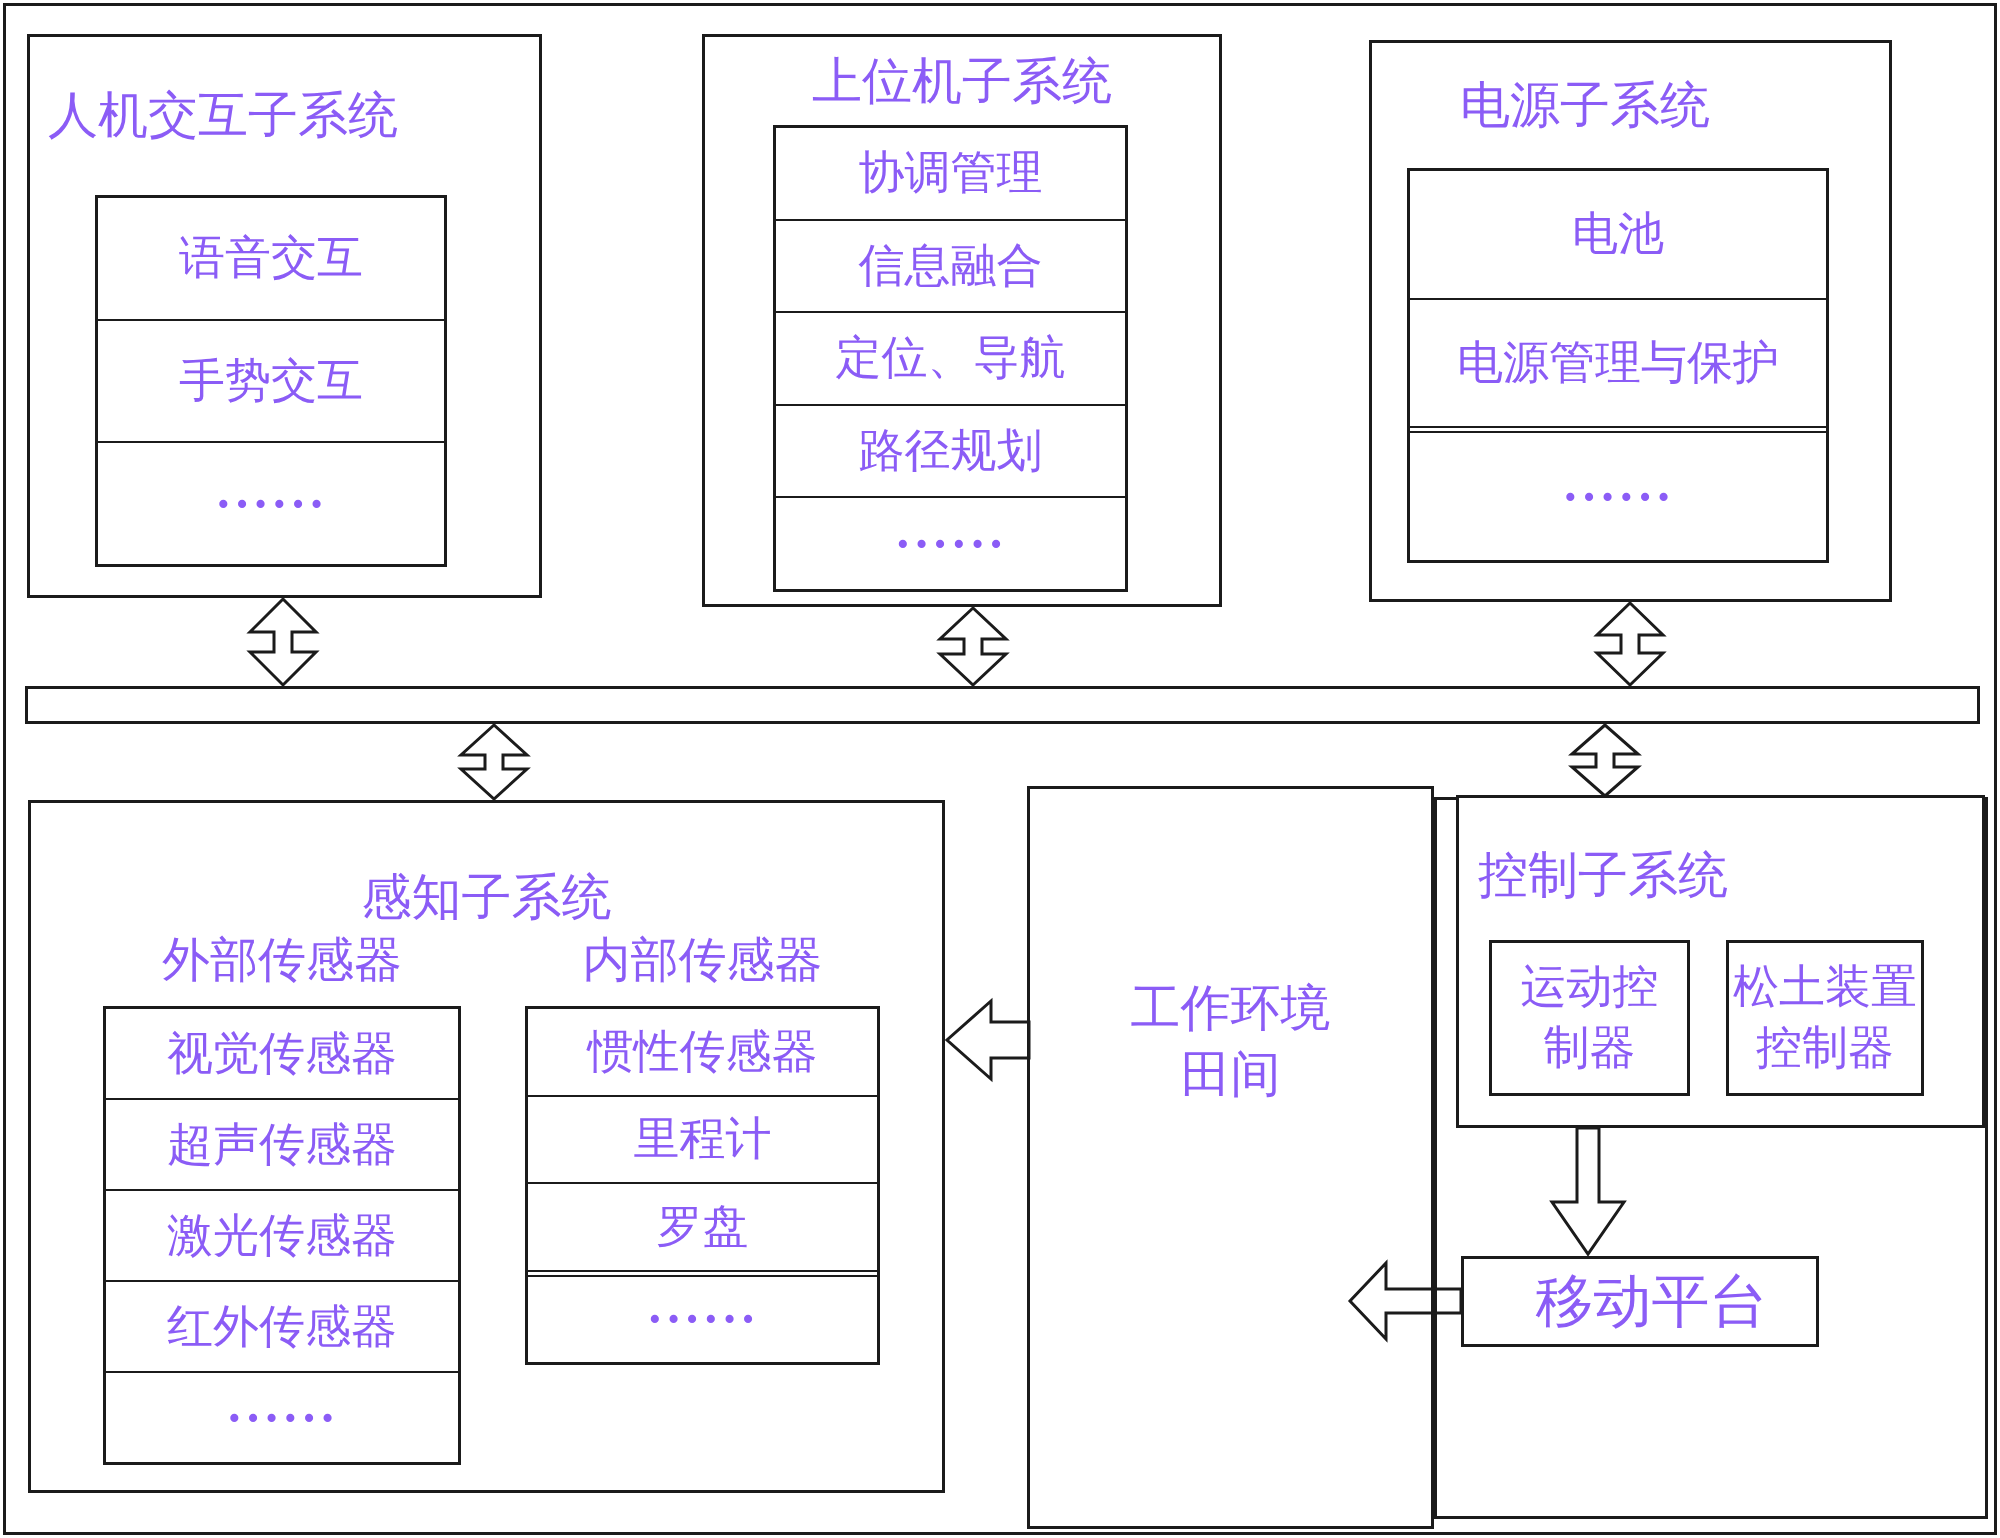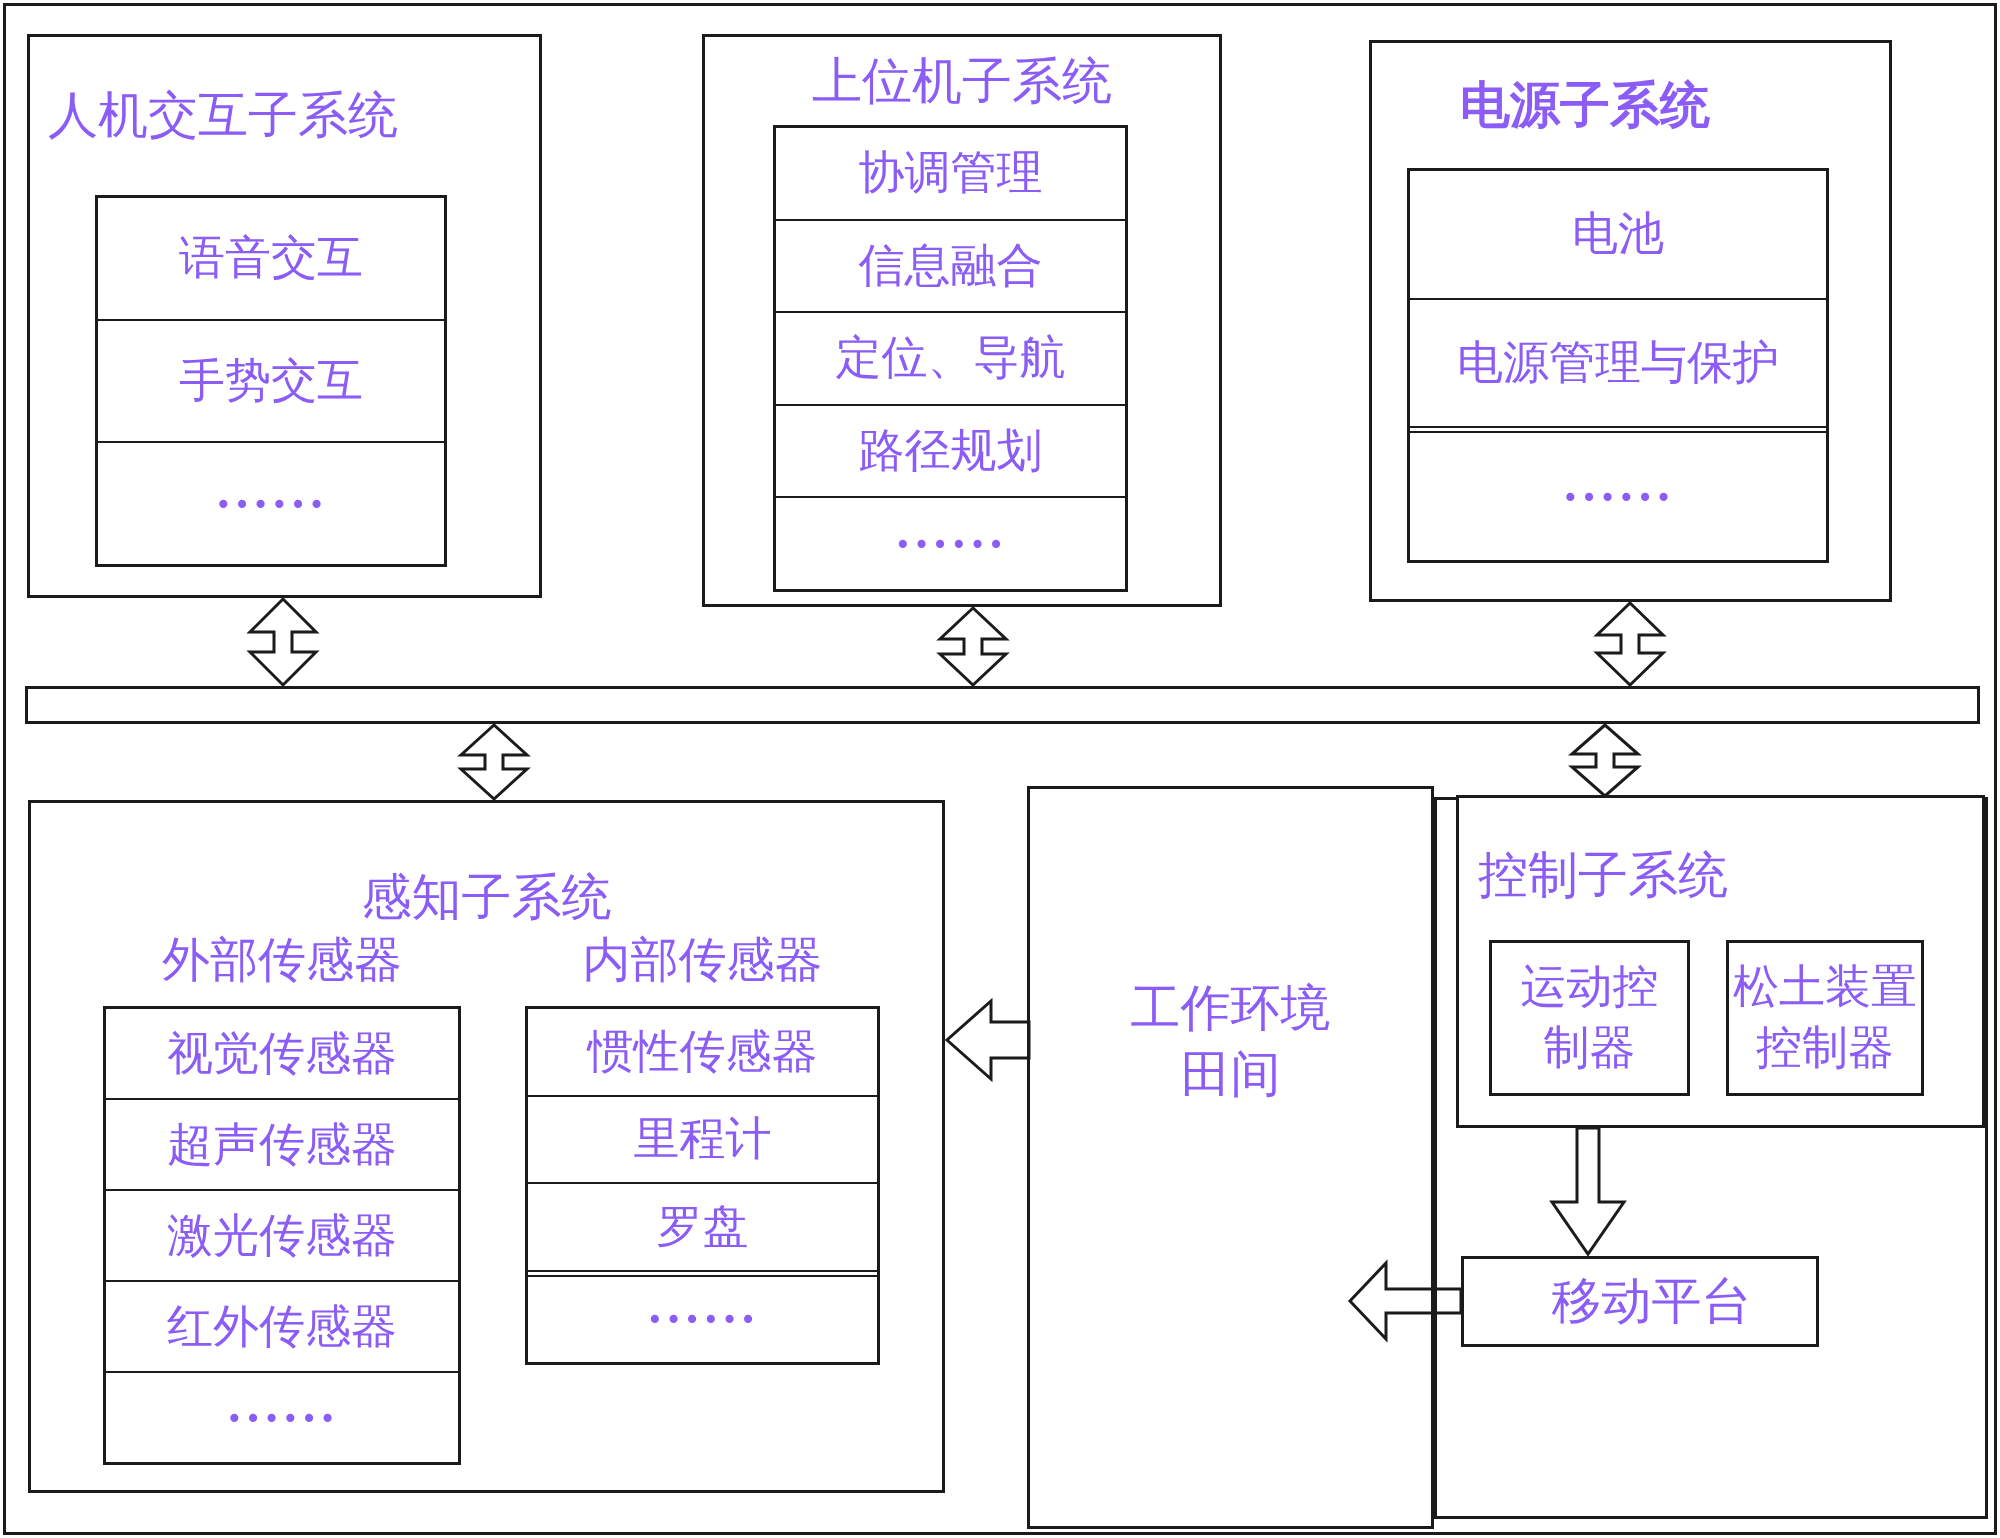--- a/index.html
+++ b/index.html
@@ -42,21 +42,21 @@
   <div class="title centered" style="left:702px;top:48px;width:520px;">上位机子系统</div>
   <div class="list" style="left:773px;top:125px;width:355px;height:467px;">
     <div class="row">协调管理</div>
     <div class="row">信息融合</div>
     <div class="row">定位、导航</div>
     <div class="row">路径规划</div>
     <div class="row dots">······</div>
   </div>
 
   <div class="box" style="left:1369px;top:40px;width:523px;height:562px;"></div>
-  <div class="title centered" style="left:1369px;top:72px;width:432px;font-weight:bold;">电源子系统</div>
+  <div class="title centered" style="left:1369px;top:72px;width:432px;">电源子系统</div>
   <div class="list" style="left:1407px;top:168px;width:422px;height:395px;">
     <div class="row">电池</div>
     <div class="row sep-double">电源管理与保护</div>
     <div class="row dots">······</div>
   </div>
 
   <div class="box" style="left:25px;top:686px;width:1955px;height:38px;"></div>
 
   <svg class="arrow" style="left:245px;top:598px;" width="76" height="88" viewBox="0 0 76 88">
     <polygon points="38,1 5,34 29,34 29,54 5,54 38,87 71,54 47,54 47,34 71,34" fill="#ffffff" stroke="#1b1b1b" stroke-width="3"></polygon>
@@ -111,21 +111,21 @@
   <div class="box twoline" style="left:1726px;top:940px;width:198px;height:156px;">
     <span>松土装置</span>
     <span>控制器</span>
   </div>
 
   <svg class="arrow" style="left:1550px;top:1128px;" width="76" height="128" viewBox="0 0 76 128">
     <polygon points="27,0 27,74 2,74 38,126 74,74 49,74 49,0" fill="#ffffff" stroke="#1b1b1b" stroke-width="3"></polygon>
   </svg>
 
   <div class="box" style="left:1461px;top:1256px;width:358px;height:91px;display:flex;align-items:center;justify-content:center;">
-    <span style="font-size:50px;margin-left:23px;">移动平台</span>
+    <span style="font-size:58px;margin-left:23px;">移动平台</span>
   </div>
 
   <svg class="arrow" style="left:946px;top:1000px;" width="84" height="80" viewBox="0 0 84 80">
     <polygon points="83,22 45,22 45,1 1,40 45,79 45,58 83,58" fill="none" stroke="#1b1b1b" stroke-width="3"></polygon>
   </svg>
 
   <svg class="arrow" style="left:1349px;top:1262px;" width="113" height="78" viewBox="0 0 113 78">
     <polygon points="112,27 37,27 37,1 1,39 37,77 37,51 112,51" fill="none" stroke="#1b1b1b" stroke-width="3"></polygon>
   </svg>
 

